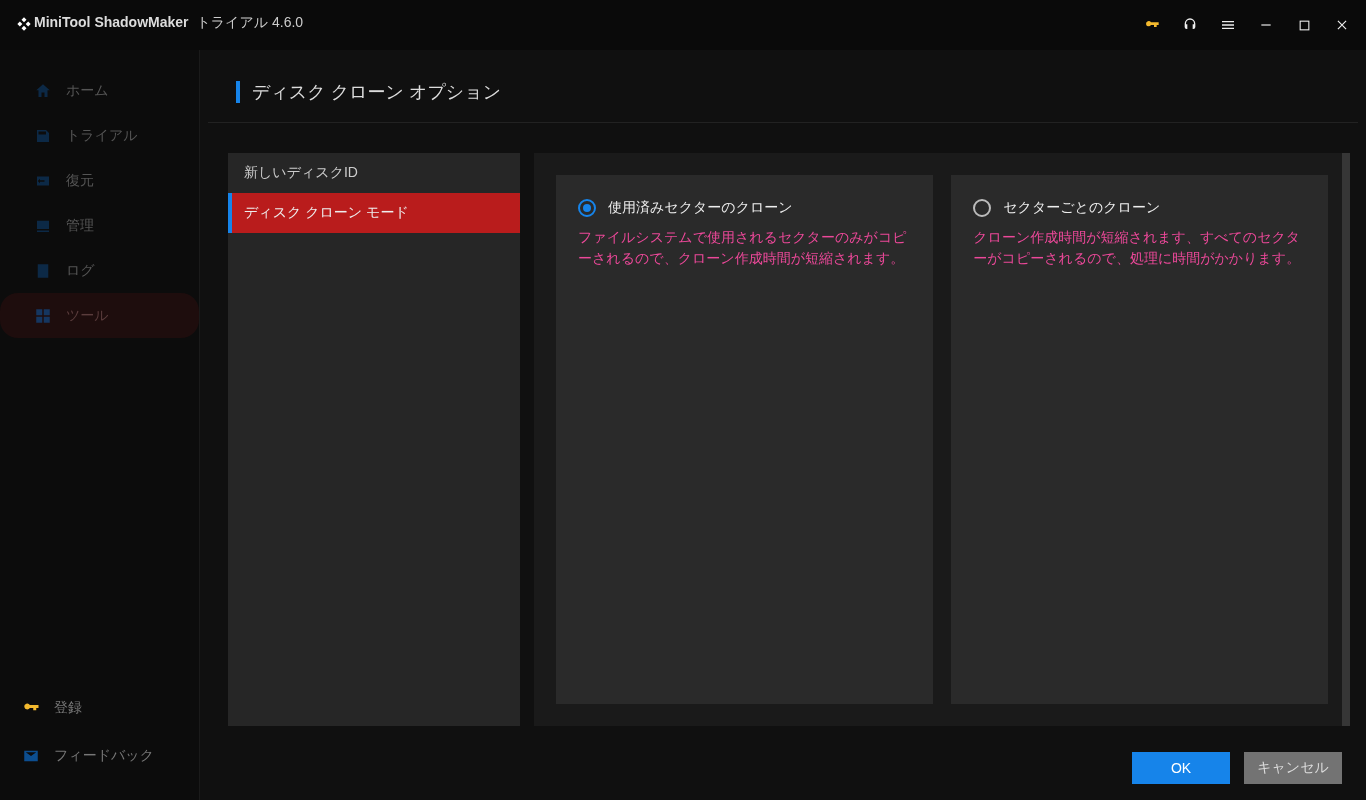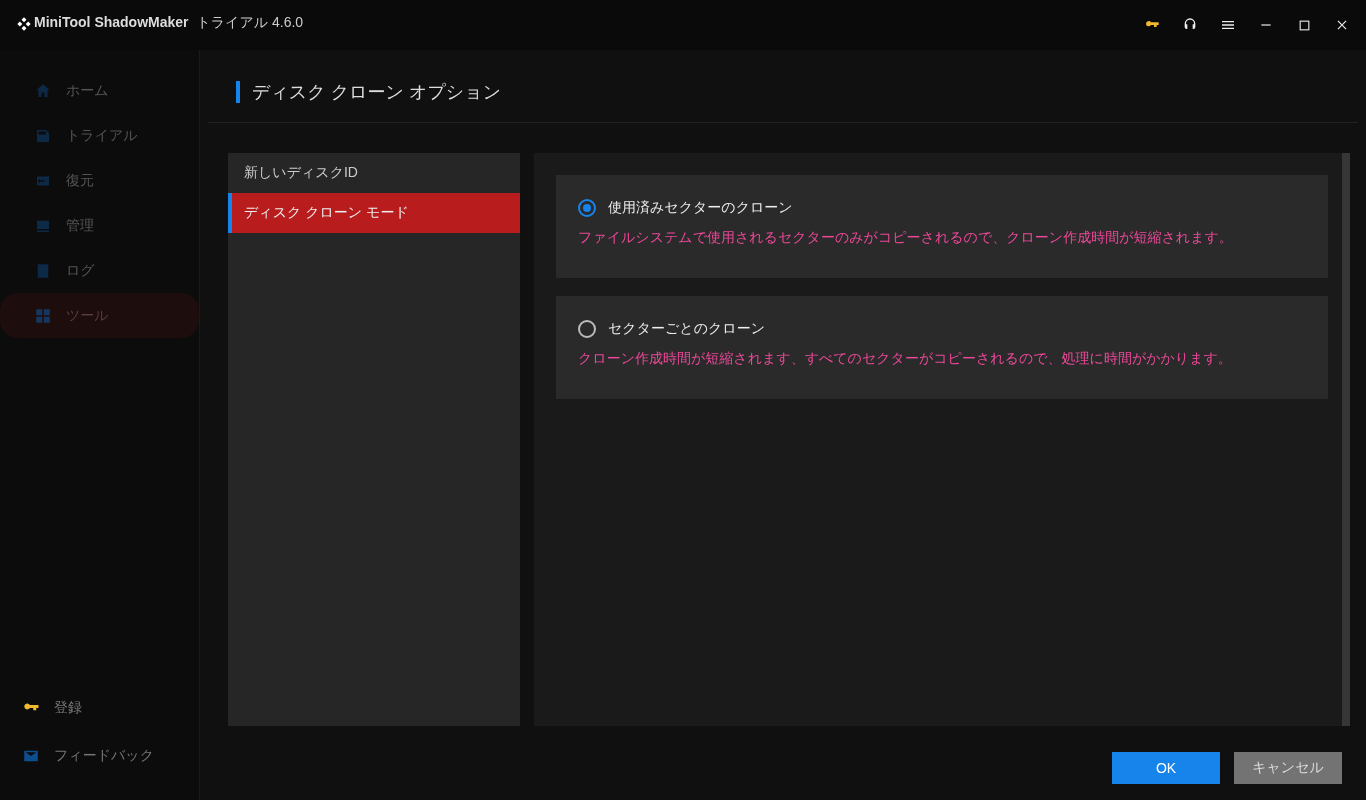--- a/index.html
+++ b/index.html
@@ -83,21 +83,21 @@
   height:40px; display:flex; align-items:center; padding-left:16px;
   font-size:14px; color:#ccc; cursor:pointer;
 }
 .tab-item.active { background:#b91c1c; border-left:4px solid #1684ea; padding-left:12px; color:#eee; }
 
 .options-panel {
   flex:1;
   background:#1a1a1a;
   position:relative;
   padding: 22px 22px;
-  display:flex; flex-direction:column; gap:18px;
+  display:flex; flex-direction:row; gap:18px;
 }
 .options-panel::after{
   content:""; position:absolute; right:0; top:0; bottom:0; width:8px; background:#363636;
 }
 .option-card {
   background:#2a2a2a;
   padding:24px 22px 30px 22px;
 }
 .option-head { display:flex; align-items:center; gap:12px; }
 .radio {
@@ -107,21 +107,21 @@
 .radio.unselected { border-color:#bbb; }
 .radio .dot { width:8px; height:8px; border-radius:50%; background:#1684ea; }
 .option-title { font-size:14px; color:#eee; }
 .option-desc { color:#ec4899; font-size:14px; margin-top:10px; line-height:1.5; }
 
 .footer {
   display:flex; justify-content:flex-end; gap:14px;
   padding: 14px 24px 16px 0;
 }
 .btn {
-  width:108px; height:32px; display:flex; align-items:center; justify-content:center;
+  width:98px; height:32px; display:flex; align-items:center; justify-content:center;
   font-size:14px; cursor:pointer; border:none;
 }
 .btn.primary { background:#1684ea; color:#fff; }
 .btn.secondary { background:#737373; color:#ddd; }
 </style>
 </head>
 <body>
 
 <div class="titlebar">
   <div class="titlebar-left">

